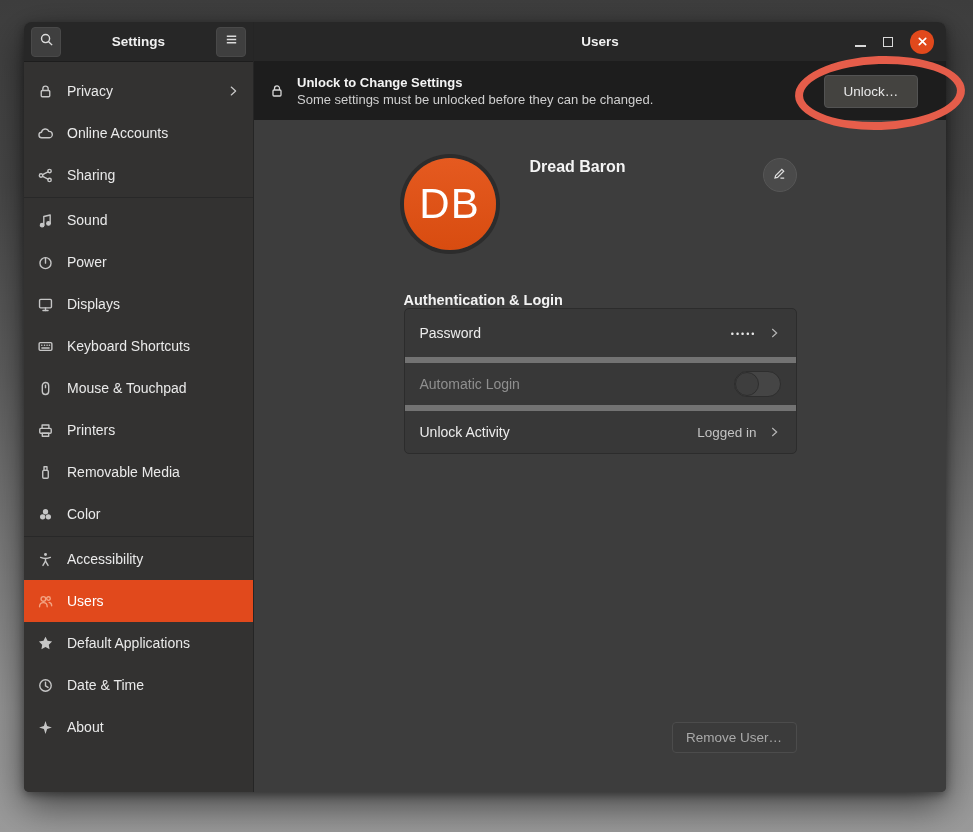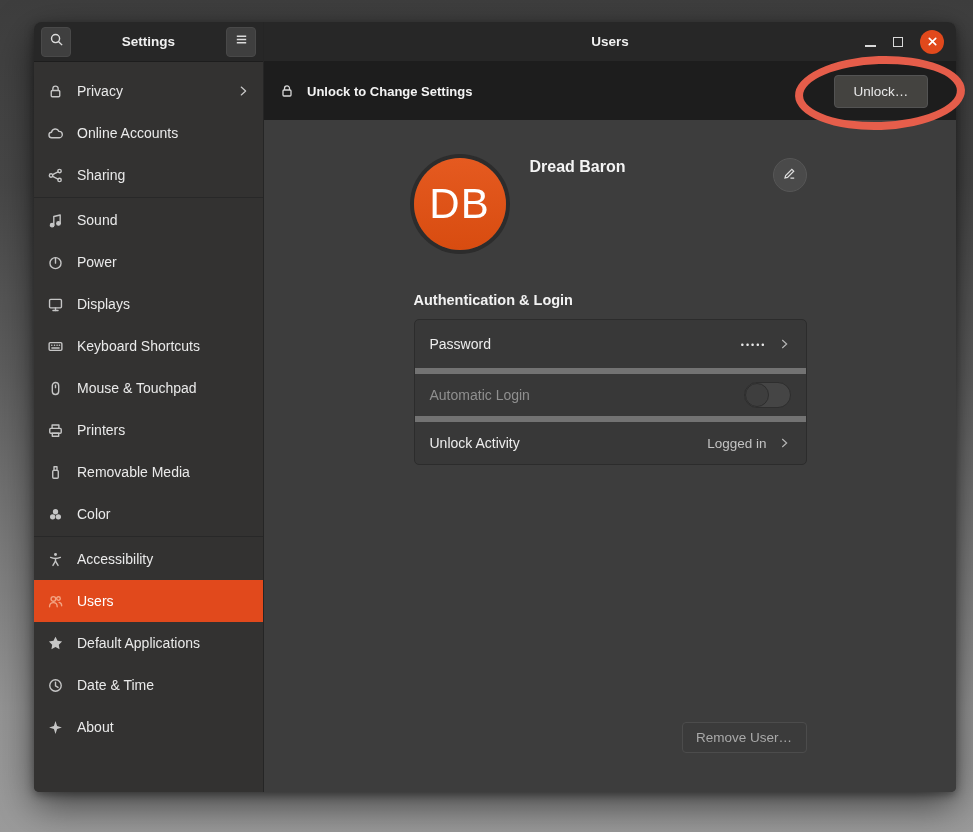--- a/index.html
+++ b/index.html
@@ -3,21 +3,21 @@
 <meta charset="utf-8">
 <style>
   * { margin:0; padding:0; box-sizing:border-box; }
   html,body { width:973px; height:832px; overflow:hidden; }
   body {
     font-family:"Liberation Sans", sans-serif;
     background:linear-gradient(180deg,#3e3e3e 0%,#474747 22%,#5e5e5e 45%,#7d7d7d 68%,#949494 85%,#9b9b9b 100%);
     position:relative;
   }
   .window {
-    position:absolute; left:34px; top:22px; width:922px; height:770px;
+    position:absolute; left:24px; top:22px; width:922px; height:770px;
     display:flex; overflow:hidden;
     border-radius:8px 8px 5px 5px;
     box-shadow:0 14px 38px rgba(0,0,0,.55), 0 3px 10px rgba(0,0,0,.4);
     background:#3d3d3d;
   }
   
   .sidebar { width:230px; min-width:230px; background:#333231; border-right:1px solid #252525; display:flex; flex-direction:column; }
   .sidebar-header { height:40px; background:#272727; border-bottom:1px solid #1d1d1d; display:flex; align-items:center; padding:0 7px; }
   .icon-btn { width:30px; height:30px; background:#3f3f3f; border:1px solid #494949; border-radius:4px; display:flex; align-items:center; justify-content:center; color:#dcdcdc; }
   .sidebar-title { flex:1; text-align:center; font-weight:bold; font-size:13.5px; color:#f0f0f0; }
@@ -47,24 +47,24 @@
   .banner-text { display:flex; flex-direction:column; gap:2px; }
   .banner-title { font-weight:bold; font-size:13px; color:#f4f4f4; }
   .banner-sub { font-size:13px; color:#cfcfcf; }
   .unlock-btn { margin-left:auto; margin-right:13px; width:94px; height:33px; background:#444340; border:1px solid #535353; border-radius:4px; color:#e8e8e8; font-size:13.5px; font-family:inherit; display:flex; align-items:center; justify-content:center; cursor:pointer; }
   
   .content { flex:1; display:flex; justify-content:center; overflow:hidden; }
   .column { width:393px; display:flex; flex-direction:column; }
   .avatar-row { margin-top:38px; display:flex; align-items:flex-start; }
   .avatar { width:92px; height:92px; border-radius:50%; background:linear-gradient(180deg,#e55a20 0%,#d84c10 100%); box-shadow:0 0 0 4px #2c2c2c; display:flex; align-items:center; justify-content:center; }
   .avatar-initials { font-size:42px; font-weight:500; color:#ffffff; letter-spacing:1px; }
-  .user-name { margin-left:24px; flex:1; font-weight:bold; font-size:16px; color:#f4f4f4; }
+  .user-name { margin-left:34px; flex:1; font-weight:bold; font-size:16px; color:#f4f4f4; }
   .edit-btn { width:34px; height:34px; border-radius:50%; background:#4a4a4a; border:1px solid #565656; color:#dedede; display:flex; align-items:center; justify-content:center; cursor:pointer; }
   .edit-btn svg { width:15px; height:15px; }
-  .section-title { margin-top:42px; margin-bottom:11px; font-weight:bold; font-size:14.5px; color:#f2f2f2; }
+  .section-title { margin-top:42px; font-weight:bold; font-size:14.5px; color:#f2f2f2; }
   .rows { background:#383838; border:1px solid #2c2c2c; border-radius:5px; overflow:hidden; }
   .row { height:48px; padding:0 15px; display:flex; align-items:center; }
   .row + .row { border-top:6px solid #737373;justify-content:flex-end; }
   .row-label { font-size:14px; color:#ededed; flex:1; }
   .row-label.dim { color:#8f8f8f; }
   .row-right { display:flex; align-items:center; gap:10px; }
   .dots { font-size:9px; letter-spacing:2px; color:#e6e6e6; padding-top:2px; }
   .row-value { font-size:13.5px; color:#c3c3c3; }
   .row-chevron { color:#b5b5b5; display:flex; }
   .row-chevron svg { width:14px; height:14px; }
@@ -289,20 +289,21 @@
 
     <div class="banner">
       <span class="banner-lock">
         <svg viewBox="0 0 16 16" fill="none" stroke="currentColor" stroke-width="1.3">
             <rect x="4" y="7" width="8" height="6" rx="1"></rect>
             <path d="M5.5 7V5.4a2.5 2.5 0 0 1 5 0V7"></path>
           </svg>
       </span>
       <div class="banner-text">
         <div class="banner-title">Unlock to Change Settings</div>
+        <div class="banner-sub">Some settings must be unlocked before they can be changed.</div>
       </div>
       <button class="unlock-btn">Unlock…</button>
     </div>
 
     <div class="content">
       <div class="column">
         <div class="avatar-row">
           <div class="avatar">
             <span class="avatar-initials">DB</span>
           </div>

